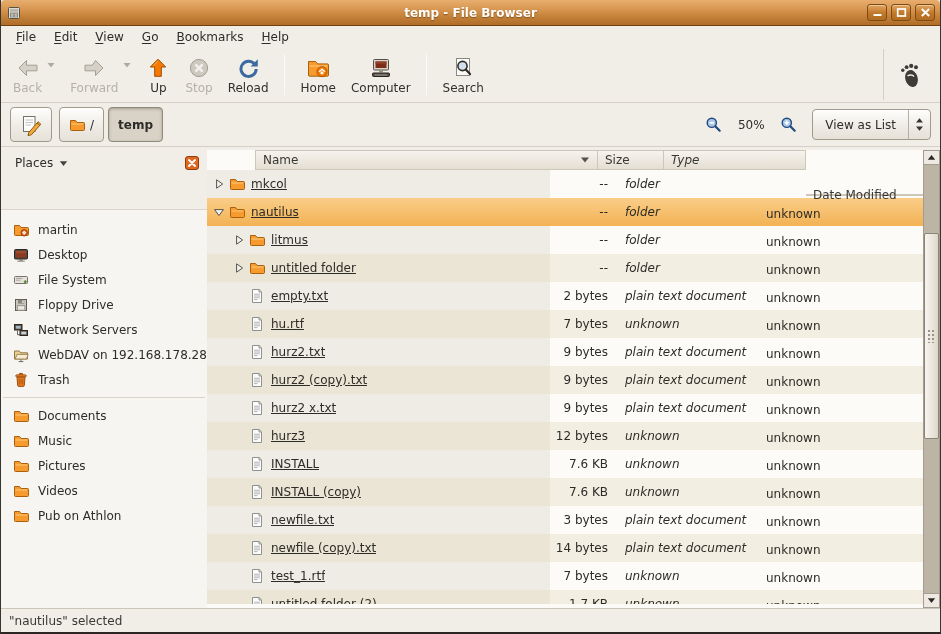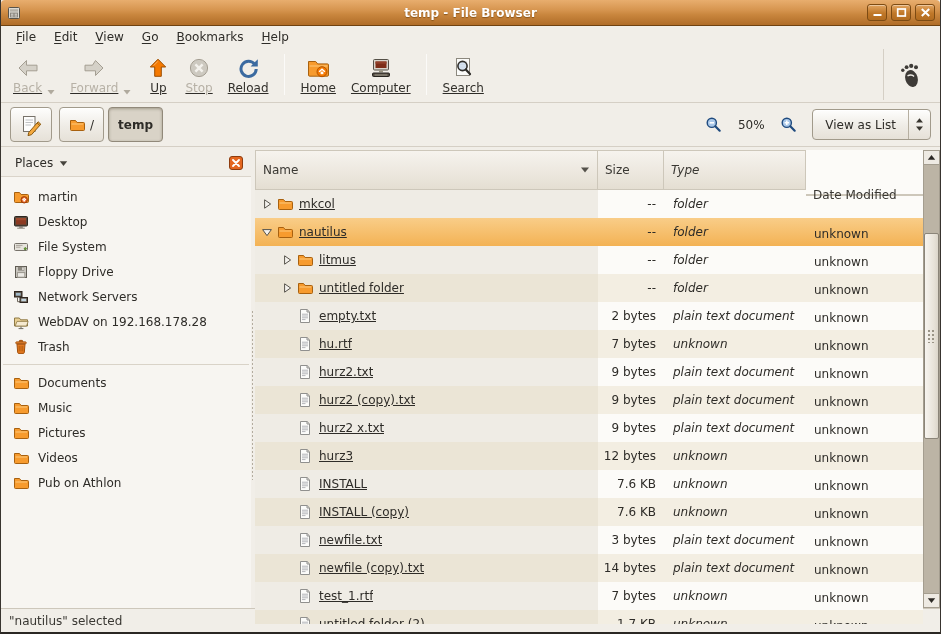--- a/index.html
+++ b/index.html
@@ -14,54 +14,54 @@
   .win-controls { margin-left:auto; display:flex; gap:4px; position:relative; z-index:2; }
   .win-btn { width:20px; height:17px; border:1px solid #7d4b13; border-radius:3px; background:linear-gradient(#e2a561,#c07829 55%,#b26c20); box-shadow:inset 0 1px 0 rgba(255,255,255,.4); display:flex; align-items:center; justify-content:center; }
 
   
   .menubar { height:22px; background:#f1eee8; display:flex; align-items:center; padding-left:6px; }
   .menu-item { padding:3px 9px; }
   .menu-item u { text-underline-offset:2px; }
 
   
   .toolbar { height:55px; background:#f1eee8; border-bottom:1px solid #d5cfc5; display:flex; align-items:center; padding:1px 4px 2px 4px; }
-  .tb-btn { display:flex; align-items:flex-end; border-radius:3px; padding:2px 5px 1px 8px; margin-right:2px;text-decoration:underline; }
+  .tb-btn { display:flex; align-items:flex-start; border-radius:3px; padding:2px 5px 1px 8px; margin-right:2px; }
   .tb-main { display:flex; flex-direction:column; align-items:center; gap:1px; }
   .tb-label { color:#32302b; }
   .tb-btn.disabled .tb-label { color:#b7b1a6; }
   .tb-dd { margin-left:5px; margin-top:6px; }
   .tb-sep { width:1px; align-self:stretch; margin:5px 8px; background:#d5cfc5; border-right:1px solid #fbfaf8; }
   .throbber { margin-left:auto; align-self:stretch; display:flex; align-items:center; padding:0 13px; border-left:1px solid #d5cfc5; }
 
   
   .locationbar { height:44px; background:#f1eee8; border-bottom:1px solid #d5cfc5; display:flex; align-items:center; padding:0 9px; gap:7px; }
   .lb-btn { height:35px; border:1px solid #a19a8b; border-radius:4px; background:linear-gradient(#fefefd,#efece6 55%,#e6e1d8); box-shadow:inset 0 1px 0 #fff; display:flex; align-items:center; padding:0 9px; gap:5px; }
   .lb-btn.active { background:#d9d3c7; box-shadow:inset 0 1px 3px rgba(60,50,30,.35); border-color:#91897a; font-weight:bold; }
   .lb-spacer { flex:1; }
   .zoom-ctl { display:flex; align-items:center; padding:2px; }
   .zoom-level { width:40px; text-align:center; }
   .view-select { height:31px; border:1px solid #a19a8b; border-radius:4px; background:linear-gradient(#fefefd,#efece6 55%,#e6e1d8); box-shadow:inset 0 1px 0 #fff; display:flex; align-items:center; margin-left:6px; }
   .vs-label { padding:0 12px; }
   .vs-spin { border-left:1px solid #b6afa1; align-self:stretch; display:flex; align-items:center; padding:0 6px; }
 
   
   .content { height:461px; display:flex; background:#f1eee8; padding-top:3px; }
-  .sidebar { width:250px; display:flex; flex-direction:column; }
+  .sidebar { width:250px; display:flex; flex-direction:column;gap:33px; }
   .sb-header { height:26px; display:flex; align-items:center; padding:0 8px 0 10px; background:#f1eee8; }
   .sb-title-wrap { display:flex; align-items:center; gap:6px; padding:2px 4px; }
   .sb-close { margin-left:auto; display:flex; }
   .sb-list { flex:1; background:#f7f5f1; border-top:1px solid #dad4ca; padding-top:7px; overflow:hidden; }
   .sb-item { height:25px; display:flex; align-items:center; gap:9px; padding-left:12px; white-space:nowrap; }
   .sb-sep { height:1px; background:#d9d3c8; margin:5px 2px; }
   .paned { width:4px; background:#f1eee8; position:relative; }
   .paned::after { content:""; position:absolute; left:0; top:160px; width:3px; height:170px; background:radial-gradient(#b3ac9e 0.8px, transparent 1px); background-size:3px 4px; }
 
   
   .listwrap { flex:1; position:relative; background:#fcfbf8; }
-  .lh-row { display:flex; height:40px; margin-right:17px; }
+  .lh-row { display:flex; height:20px; margin-right:17px;padding-left:48px; }
   .col-h { border:1px solid #cdc7ba; border-left:none; background:linear-gradient(#f6f3ee,#eae5db 70%,#e4ded2); display:flex; align-items:center; padding:0 7px; color:#3a3833; white-space:nowrap; }
   .col-h:first-child { border-left:1px solid #cdc7ba; }
   .col-h .sort { margin-left:auto; display:flex; }
   .w-name{width:343px;} .w-size{width:66px;} .w-type{width:142px;font-style:italic;} .w-date{width:117px; flex:1;margin-top:44px;}
   .rows { height:434px; margin-right:17px; overflow:hidden; }
   .row { height:28px; display:flex; align-items:stretch; background:#fcfbf8; }
   .row.alt { background:#f3eee2; }
   .row .cell { display:flex; align-items:center; }
   .row .c-name { background:#efece5; padding-left:6px;text-decoration:underline; }
   .row.alt .c-name { background:#ebe5d6; }

